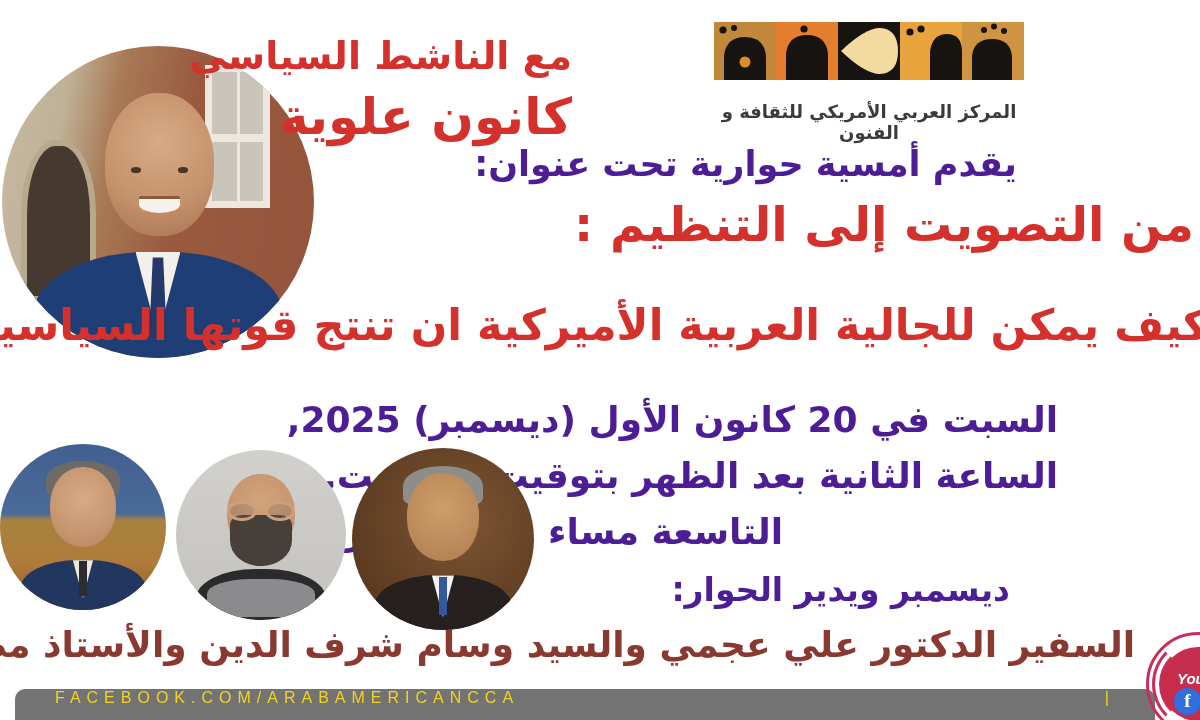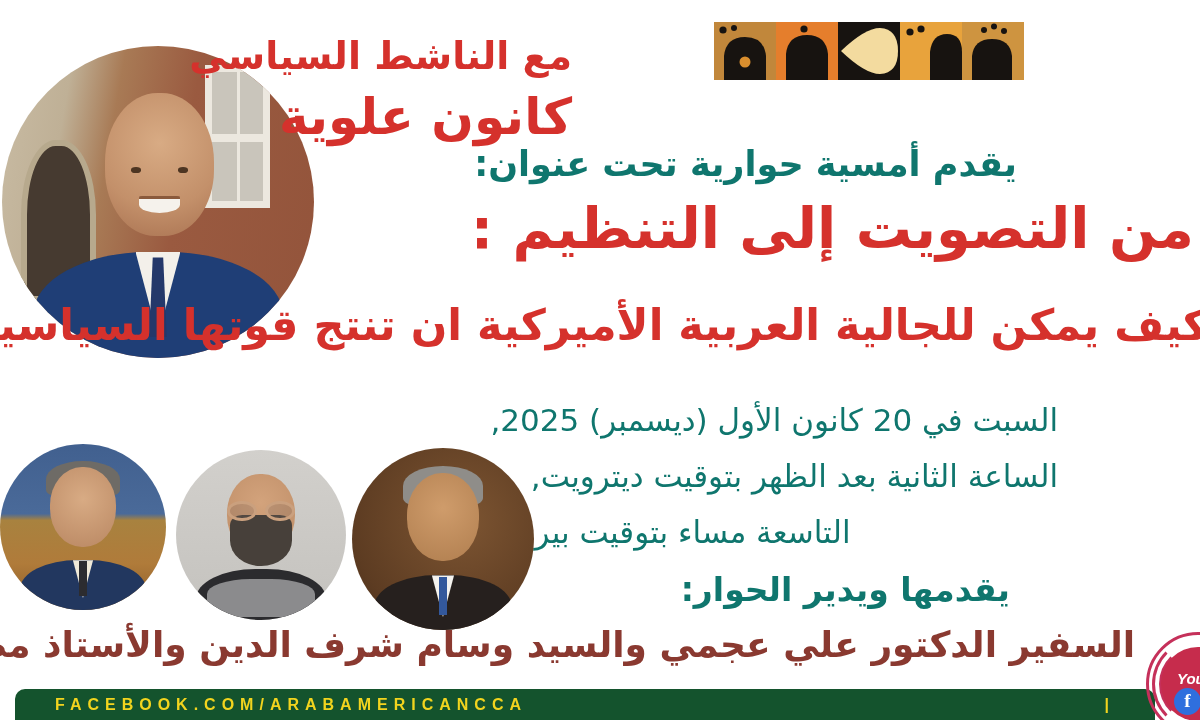--- a/index.html
+++ b/index.html
@@ -28,26 +28,26 @@
   
   .red{color:#d5312c;}
   .intro1{position:absolute;left:272px;top:34px;width:300px;text-align:center;font-size:38px;font-weight:bold;direction:rtl;white-space:nowrap;}
   .intro2{position:absolute;left:322px;top:88px;width:250px;text-align:center;font-size:50px;font-weight:bold;direction:rtl;white-space:nowrap;}
   
   .logo{position:absolute;left:713px;top:22px;width:312px;}
   .logo svg{display:block;}
   .logo-en{position:absolute;left:698px;top:85px;width:342px;text-align:center;font-size:13px;font-weight:bold;letter-spacing:.4px;color:#3b3b3a;font-family:"Liberation Sans",sans-serif;}
   .logo-ar{position:absolute;left:698px;top:101px;width:342px;text-align:center;font-size:18px;font-weight:bold;color:#3b3b3a;direction:rtl;}
   
-  .dark{color:#0f766e;}
+  .dark{color:#4c1d95;}
   .presents{position:absolute;right:183px;top:144px;font-size:35px;font-weight:bold;direction:rtl;white-space:nowrap;}
-  .title{position:absolute;right:6px;top:196px;font-size:56px;font-weight:bold;direction:rtl;white-space:nowrap;letter-spacing:-1px;}
+  .title{position:absolute;right:6px;top:196px;font-size:48px;font-weight:bold;direction:rtl;white-space:nowrap;letter-spacing:-1px;}
   .subtitle{position:absolute;right:-8px;top:300px;font-size:43px;font-weight:bold;direction:rtl;white-space:nowrap;}
   
-  .dates{position:absolute;right:142px;top:392px;text-align:right;direction:rtl;font-size:31px;font-weight:normal;line-height:56px;white-space:nowrap;}
+  .dates{position:absolute;right:142px;top:392px;text-align:right;direction:rtl;font-size:36px;font-weight:bold;line-height:56px;white-space:nowrap;}
   .dates .line3{padding-left:0;margin-right:-28px;text-align:left;}
   .moderator-label{position:absolute;right:190px;top:570px;font-size:33px;font-weight:bold;direction:rtl;white-space:nowrap;}
   
   .pp{position:absolute;border-radius:50%;overflow:hidden;}
   .pp1{left:0px;top:444px;width:166px;height:166px;background:linear-gradient(#41608f 0%,#4a6a99 42%,#a8823f 46%,#b07b3a 72%,#8a5c28 100%);}
   .pp2{left:176px;top:450px;width:170px;height:170px;background:linear-gradient(#d2d0cc,#c4c2be);}
   .pp3{left:352px;top:448px;width:182px;height:182px;background:radial-gradient(circle at 60% 40%,#7d5532 0%,#5d3c22 70%,#472d19 100%);}
   .pp .head{position:absolute;left:30%;top:14%;width:40%;height:48%;border-radius:48%;}
   .pp1 .head{background:radial-gradient(circle at 50% 40%,#d8ab84,#b98762);}
   .pp2 .head{background:radial-gradient(circle at 50% 35%,#d3a37c,#bb8a64);}
@@ -67,24 +67,24 @@
   .pp3 .tie{background:#33589c;}
   .pp2 .beard{position:absolute;left:32%;top:38%;width:36%;height:30%;background:#47403a;border-radius:20% 20% 50% 50%;}
   .pp2 .glasses{position:absolute;left:30%;top:30%;width:40%;height:12%;}
   .pp2 .glasses span{position:absolute;top:0;width:44%;height:100%;border:3px solid #caa07e;border-radius:50%;background:rgba(120,100,90,.25);}
   .pp2 .glasses .gl{left:0;} .pp2 .glasses .gr{right:0;}
   .pp2 .scarf{position:absolute;left:18%;bottom:2%;width:64%;height:22%;background:#8b8b8d;border-radius:40% 40% 10% 10%;}
   
   .names{position:absolute;left:0;top:624px;width:1135px;text-align:center;font-size:36px;font-weight:bold;color:#8a3930;direction:rtl;white-space:nowrap;}
   
   .footer-bar{
-    position:absolute;left:15px;top:689px;width:1140px;height:31px;background:#14532d;
-    border-radius:10px 10px 0 0;display:flex;align-items:center;justify-content:space-between;
+    position:absolute;left:15px;top:689px;width:1140px;height:31px;background:#737373;
+    border-radius:10px 10px 0 0;display:flex;justify-content:space-between;
     padding:0 40px;color:#f2d41e;font-family:"Liberation Sans",sans-serif;
-    font-size:16px;font-weight:bold;letter-spacing:6px;white-space:nowrap;
+    font-size:16px;font-weight:normal;letter-spacing:6px;white-space:nowrap;
   }
   .footer-bar a{color:#f2d41e;text-decoration:none;}
   
   .ring{position:absolute;border-radius:50%;border:3px solid #c5305a;}
   .ring1{left:1146px;top:632px;width:104px;height:104px;}
   .arc{position:absolute;border-radius:50%;border:3px solid transparent;border-left-color:#c5305a;}
   .arc1{left:1152px;top:638px;width:92px;height:92px;}
   .arc2{left:1159px;top:645px;width:78px;height:78px;}
   .badge-inner{position:absolute;left:1161px;top:647px;width:74px;height:74px;border-radius:50%;background:#c62c4c;}
   .badge-you{position:absolute;left:1177px;top:670px;color:#ffffff;font-size:15px;font-weight:bold;font-style:italic;font-family:"Liberation Sans",sans-serif;}
@@ -136,32 +136,33 @@
       <circle cx="207" cy="7" r="3.6" fill="#171310"></circle>
       <path d="M216,58 L216,30 Q218,12 233,12 Q248,12 248,30 L248,58 Z" fill="#171310"></path>
 
       <rect x="248" y="0" width="62" height="58" fill="#ce9440"></rect>
       <circle cx="270" cy="8" r="3" fill="#171310"></circle>
       <circle cx="280" cy="4.5" r="3" fill="#171310"></circle>
       <circle cx="290" cy="9" r="3" fill="#171310"></circle>
       <path d="M258,58 L258,34 Q260,17 278,17 Q296,17 298,34 L298,58 Z" fill="#171310"></path>
     </svg>
   </div>
+  <div class="logo-ar">المركز العربي الأمريكي للثقافة و الفنون</div>
 
   <div class="presents dark">يقدم أمسية حوارية تحت عنوان:</div>
   <div class="title red">من التصويت إلى التنظيم :</div>
   <div class="subtitle red">كيف يمكن للجالية العربية الأميركية ان تنتج قوتها السياسية؟</div>
 
   <div class="dates dark">
     <div class="line1">السبت في 20 كانون الأول (ديسمبر) 2025,</div>
     <div class="line2">الساعة الثانية بعد الظهر بتوقيت ديترويت,</div>
     <div class="line3">التاسعة مساء بتوقيت بيروت</div>
   </div>
 
-  <div class="moderator-label dark">يقدمها ويدير الحوار:</div>
+  <div class="moderator-label dark">ديسمبر ويدير الحوار:</div>
 
   <div class="pp pp1">
     <span class="hair"></span>
       <span class="head"></span>
     <span class="body">
         <span class="shirt"></span>
         <span class="tie"></span>
       </span>
   </div>
   <div class="pp pp2">

